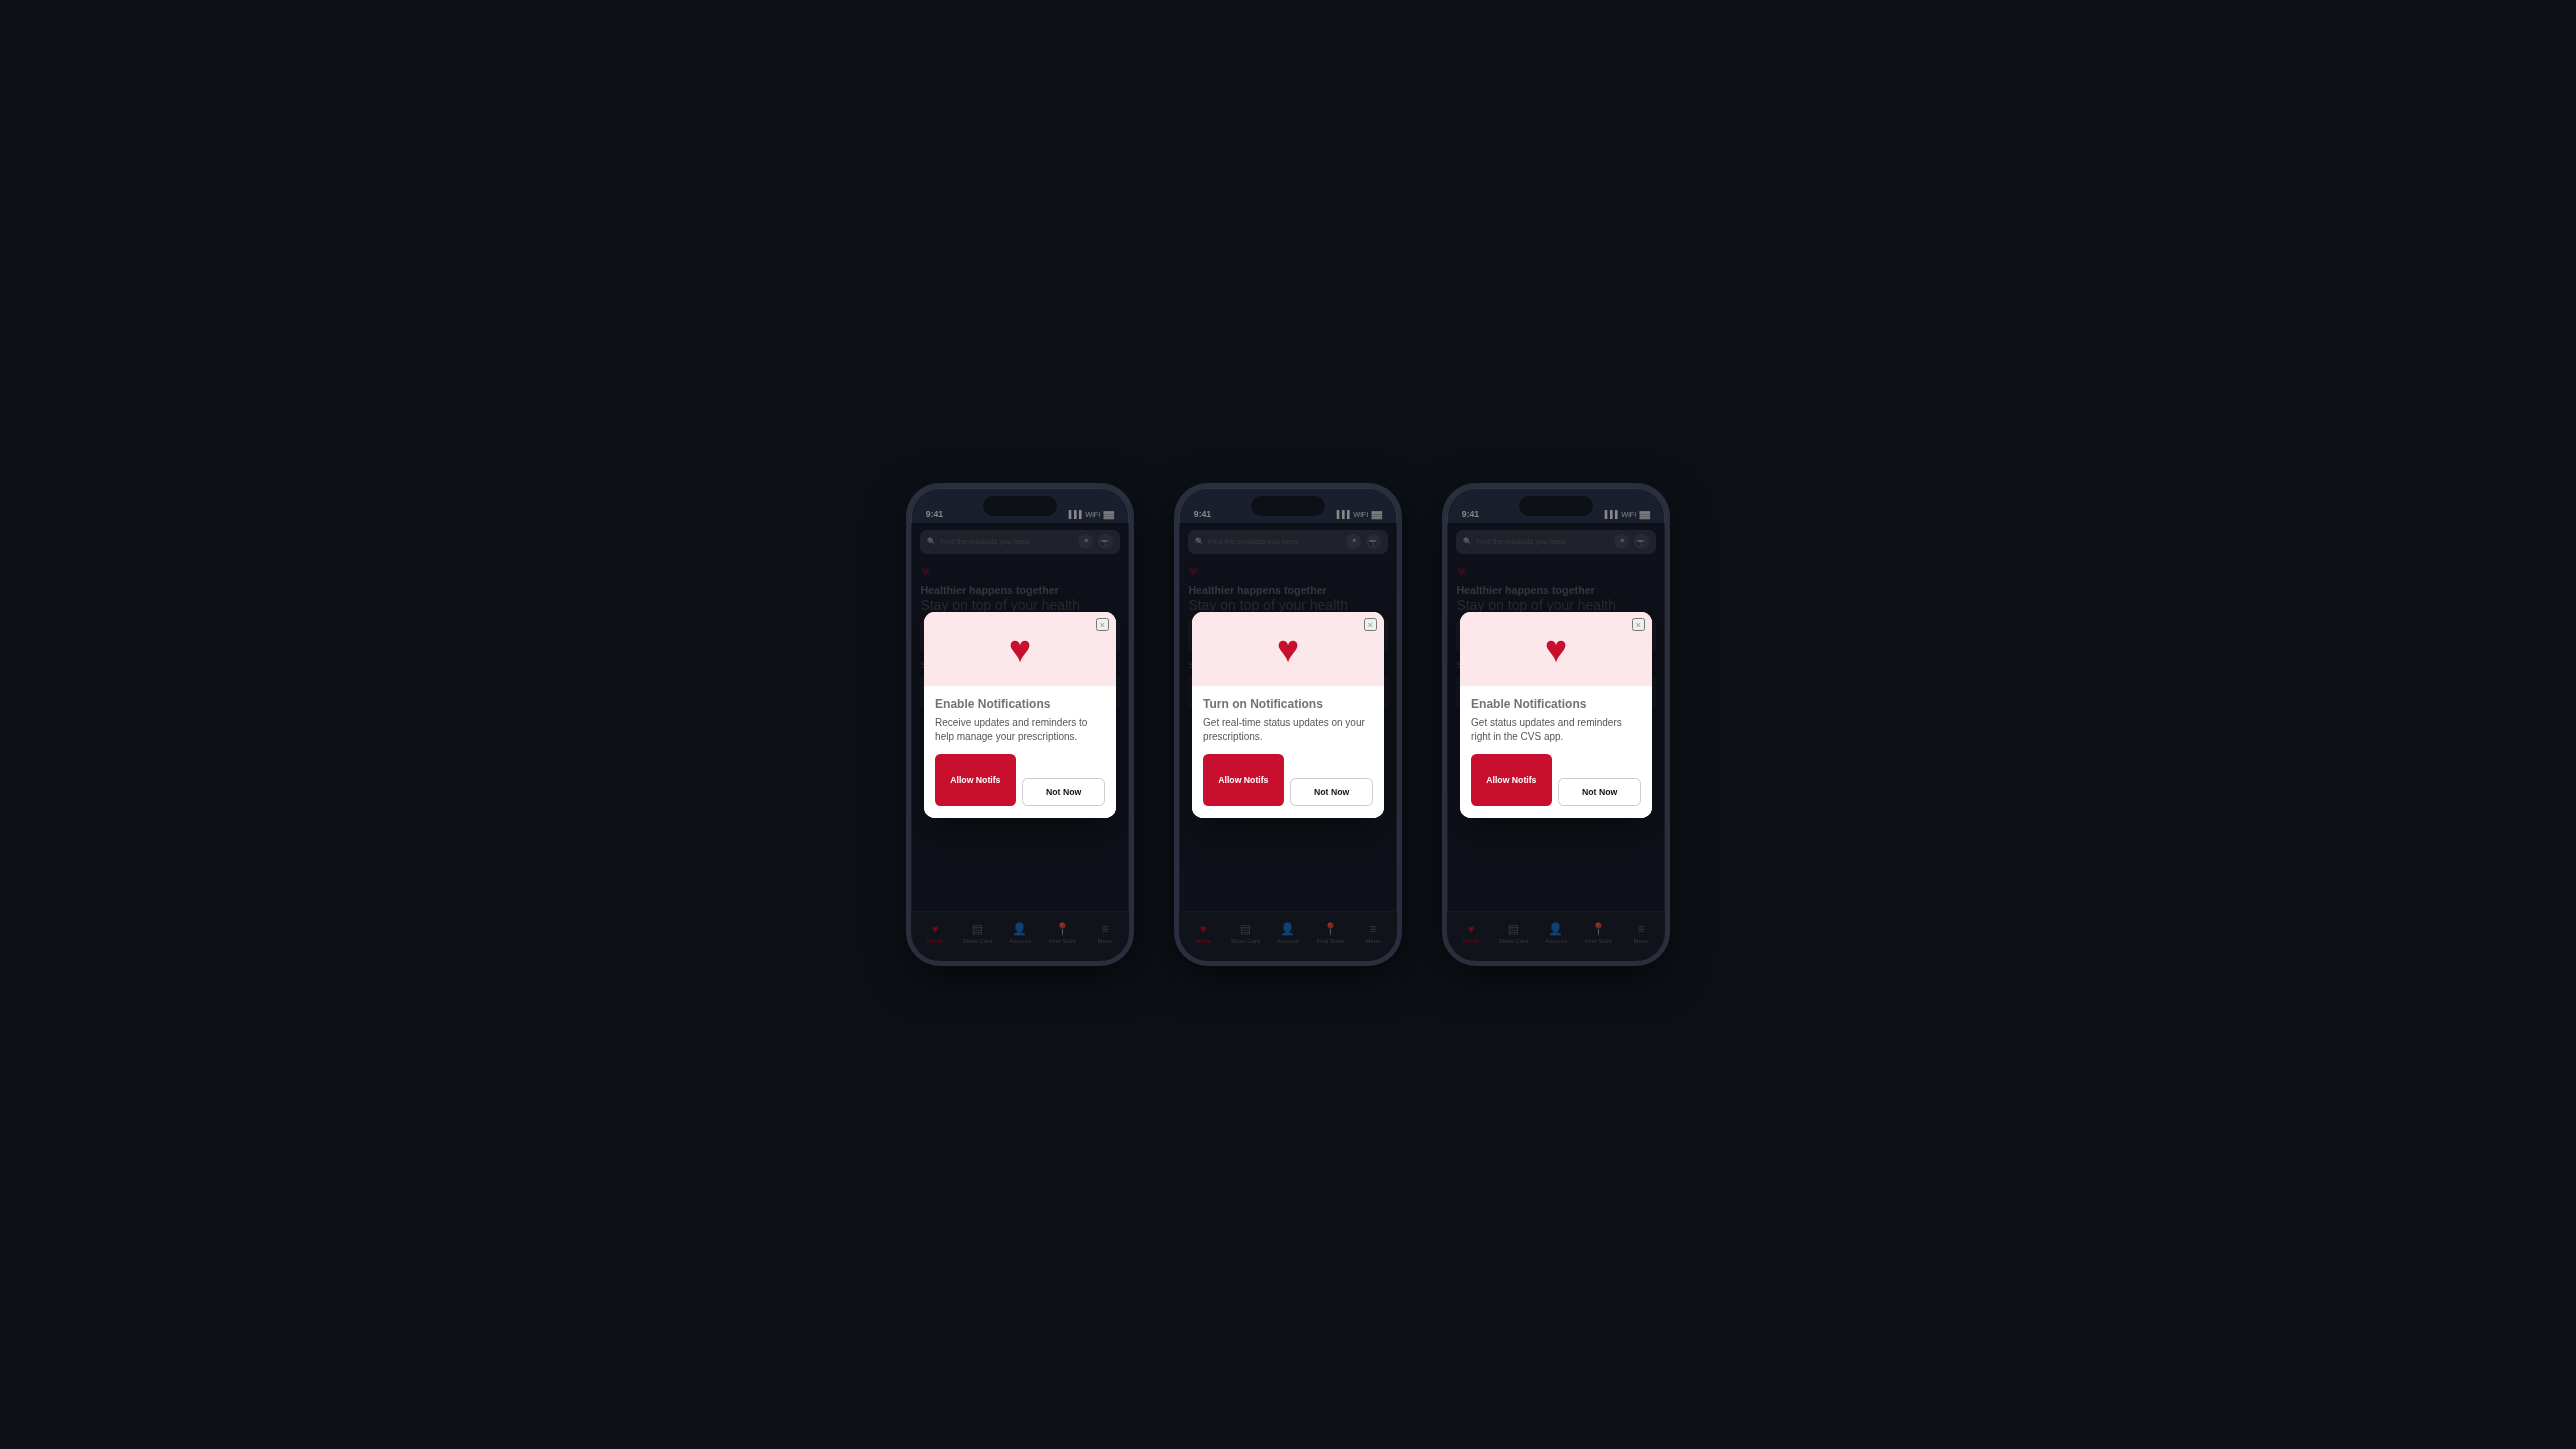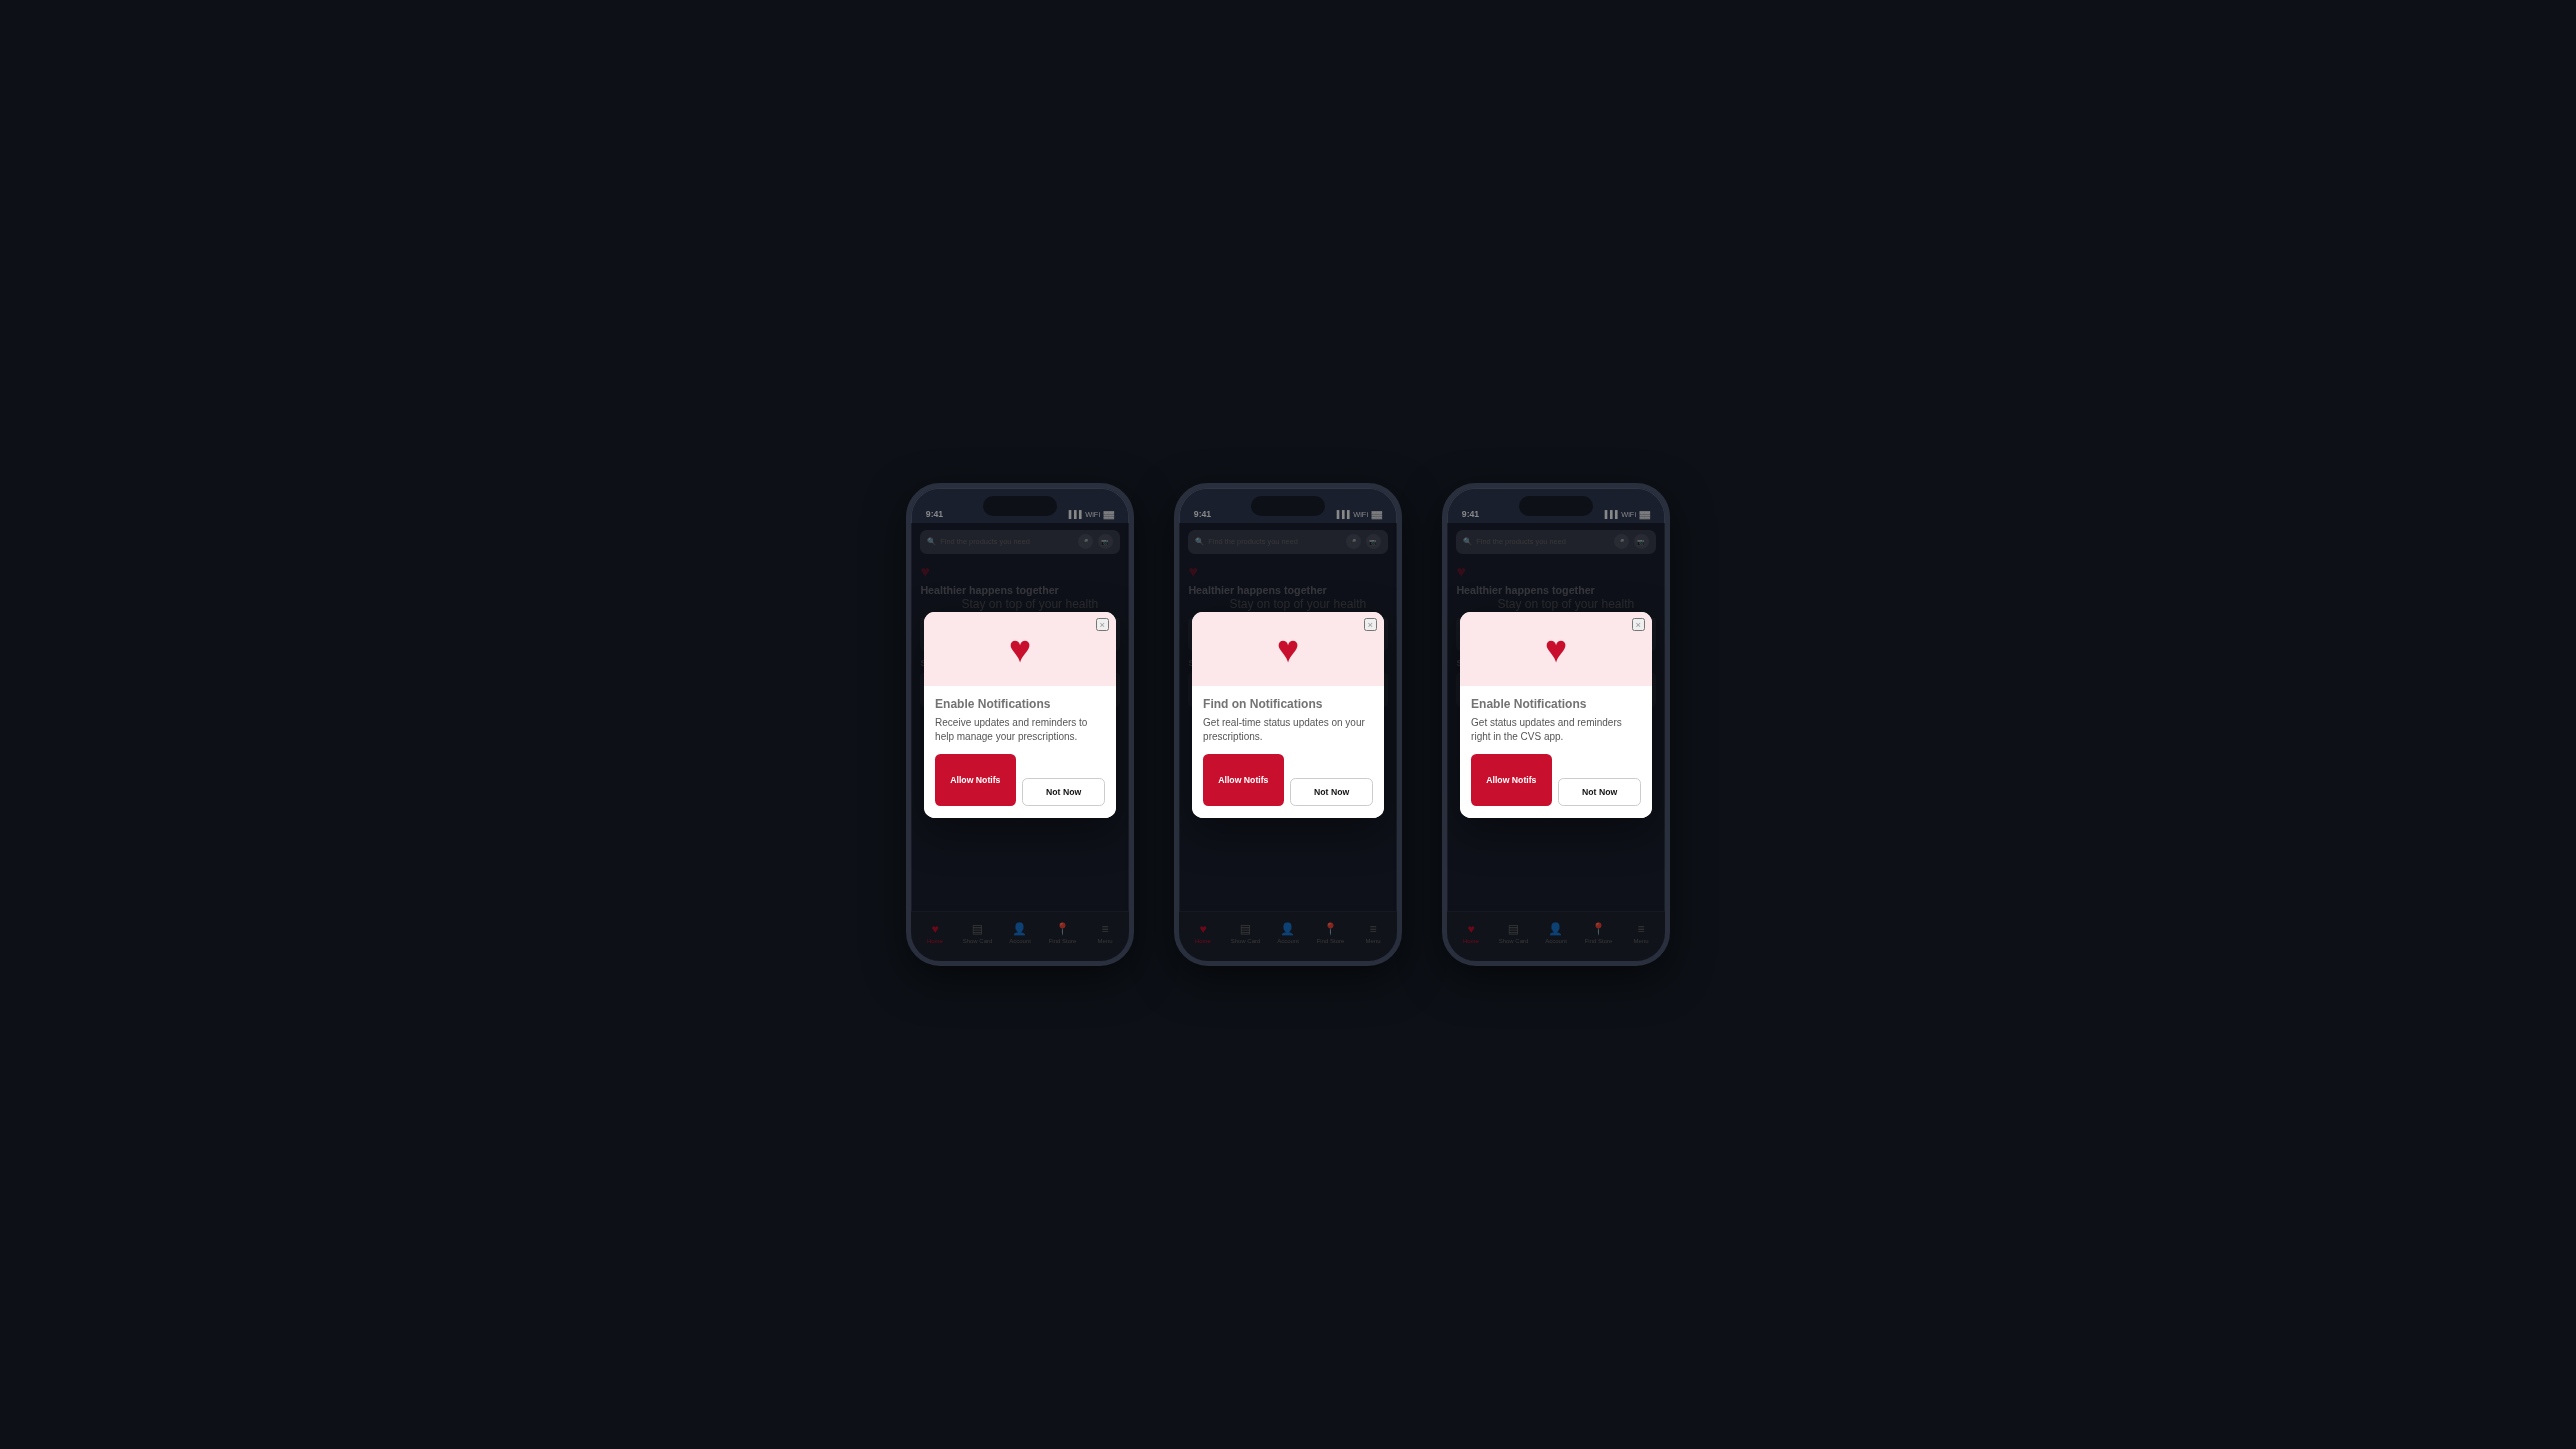--- a/index.html
+++ b/index.html
@@ -141,24 +141,23 @@
     }
 
     .app-headline {
       font-size: 10.7px;
       font-weight: 700;
       color: #ccc;
       margin-bottom: 1.3px;
     }
 
     .app-subheadline {
-      font-size: 12px;
+      font-size: 14px;
       color: #999;
       margin-bottom: 5.4px;
-      margin-left: 41px;
     }
 
     
     .bottom-nav {
       position: absolute;
       bottom: 0;
       left: 0;
       right: 0;
       height: 50px;
       background: #1e2330;
@@ -464,21 +463,21 @@
             <div class="app-card-text">Use your ExtraCare savings</div>
           </div>
         </div>
         <div class="modal-overlay">
           <div class="notif-modal">
             <div class="modal-hero">
               <span class="modal-heart">♥</span>
               <button class="modal-close">×</button>
             </div>
             <div class="modal-body">
-              <div class="modal-title">Find on Notifications</div>
+              <div class="modal-title">Turn on Notifications</div>
               <div class="modal-desc">Get real-time status updates on your prescriptions.</div>
               <div class="modal-actions">
                 <button class="btn-allow">Allow Notifs</button>
                 <button class="btn-not-now">Not Now</button>
               </div>
             </div>
           </div>
         </div>
         <div class="bottom-nav">
           <div class="nav-item">

